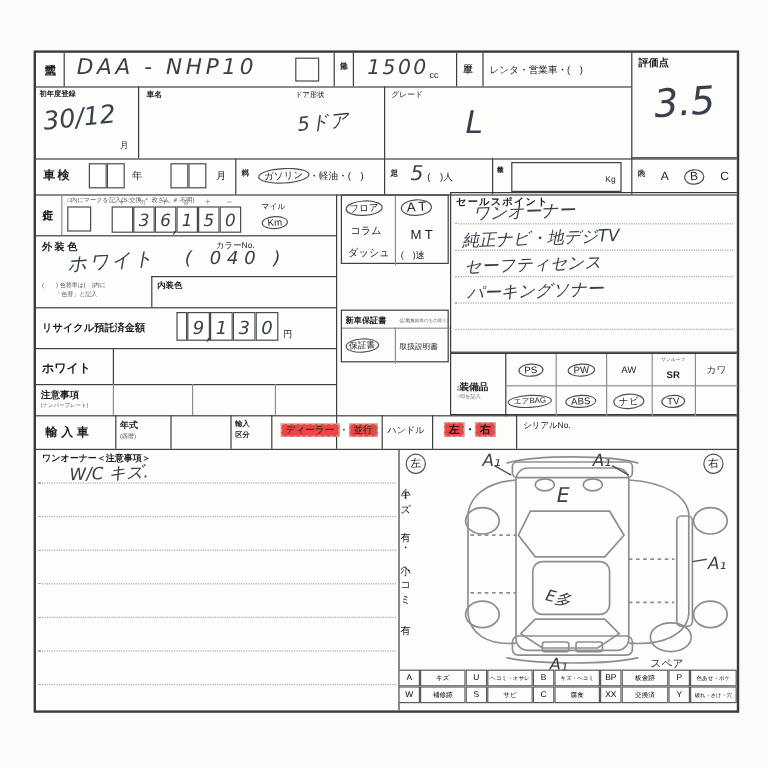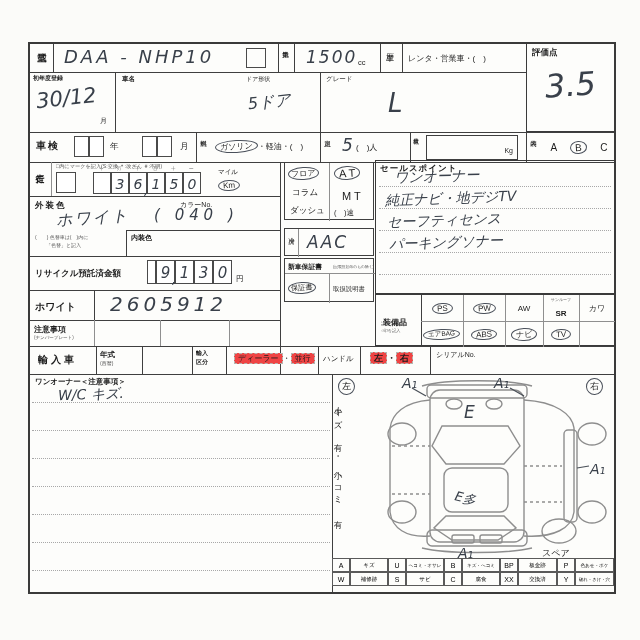--- a/index.html
+++ b/index.html
@@ -128,21 +128,20 @@
   <div class="dbox hw" style="left:126px;top:216px;width:19px;height:24px;font-size:15px;line-height:24px;">9</div>
   <div class="dbox hw" style="left:145px;top:216px;width:19px;height:24px;font-size:15px;line-height:24px;">1</div>
   <div class="dbox hw" style="left:164px;top:216px;width:19px;height:24px;font-size:15px;line-height:24px;">3</div>
   <div class="dbox hw" style="left:183px;top:216px;width:19px;height:24px;font-size:15px;line-height:24px;">0</div>
   <div class="hw" style="left:142px;top:228px;font-size:13px;">,</div>
   <span class="lbl" style="left:206px;top:230px;font-size:7.5px;">円</span>
   <div class="hl" style="left:0;top:246px;width:250px;"></div>
 
   <span class="lbl b" style="left:5px;top:256px;font-size:10px;">ホワイト</span>
   <div class="vl" style="left:64px;top:246px;height:30px;"></div>
-  <div class="hw" style="left:80px;top:248px;font-size:20px;letter-spacing:4px;">2605912</div>
   <div class="hl" style="left:0;top:276px;width:250px;"></div>
 
   <span class="lbl b" style="left:4px;top:280px;font-size:8px;">注意事項</span>
   <span class="lbl" style="left:4px;top:291px;font-size:4.5px;color:#555;">(ナンバープレート)</span>
   <div class="vl lt" style="left:64px;top:276px;height:26px;"></div>
   <div class="vl lt" style="left:130px;top:276px;height:26px;"></div>
   <div class="vl lt" style="left:199px;top:276px;height:26px;"></div>
   <div class="hl" style="left:0;top:302px;width:584px;"></div>
 
   <span class="lbl b" style="left:8px;top:309px;font-size:10px;letter-spacing:3px;">輸入車</span>
@@ -166,25 +165,20 @@
   <div class="c bd" style="left:254px;top:118px;width:90px;height:58px;">
     <div class="vl lt" style="left:44px;top:0;height:58px;"></div>
     <span class="lbl" style="left:3px;top:4px;font-size:8px;"><span class="circ" style="padding:0 2px;">フロア</span></span>
     <span class="lbl" style="left:7px;top:24px;font-size:8.5px;">コラム</span>
     <span class="lbl" style="left:5px;top:42px;font-size:8.5px;">ダッシュ</span>
     <span class="lbl" style="left:49px;top:3px;font-size:11px;"><span class="circ">A T</span></span>
     <span class="lbl" style="left:57px;top:27px;font-size:11px;">M T</span>
     <span class="lbl" style="left:49px;top:45px;font-size:7.5px;">(　)速</span>
   </div>
 
-  <div class="c bd" style="left:254px;top:184px;width:90px;height:28px;">
-    <span class="lbl vlab" style="left:3px;top:3px;font-size:6.5px;">冷房</span>
-    <div class="vl lt" style="left:13px;top:0;height:28px;"></div>
-    <div class="hw" style="left:22px;top:3px;font-size:17px;letter-spacing:2px;">AAC</div>
-  </div>
 
   <div class="c bd" style="left:254px;top:214px;width:90px;height:44px;">
     <span class="lbl b" style="left:3px;top:3px;font-size:6.8px;">新車保証書</span>
     <span class="lbl" style="left:48px;top:4.5px;font-size:3.8px;color:#555;">(記載無効等のもの除く)</span>
     <div class="hl lt" style="left:0;top:14px;width:90px;"></div>
     <div class="vl lt" style="left:44px;top:14px;height:30px;"></div>
     <span class="lbl" style="left:3px;top:23px;font-size:7.2px;"><span class="circ" style="padding:0 2px;">保証書</span></span>
     <span class="lbl" style="left:48px;top:26px;font-size:6.4px;">取扱説明書</span>
   </div>
 

